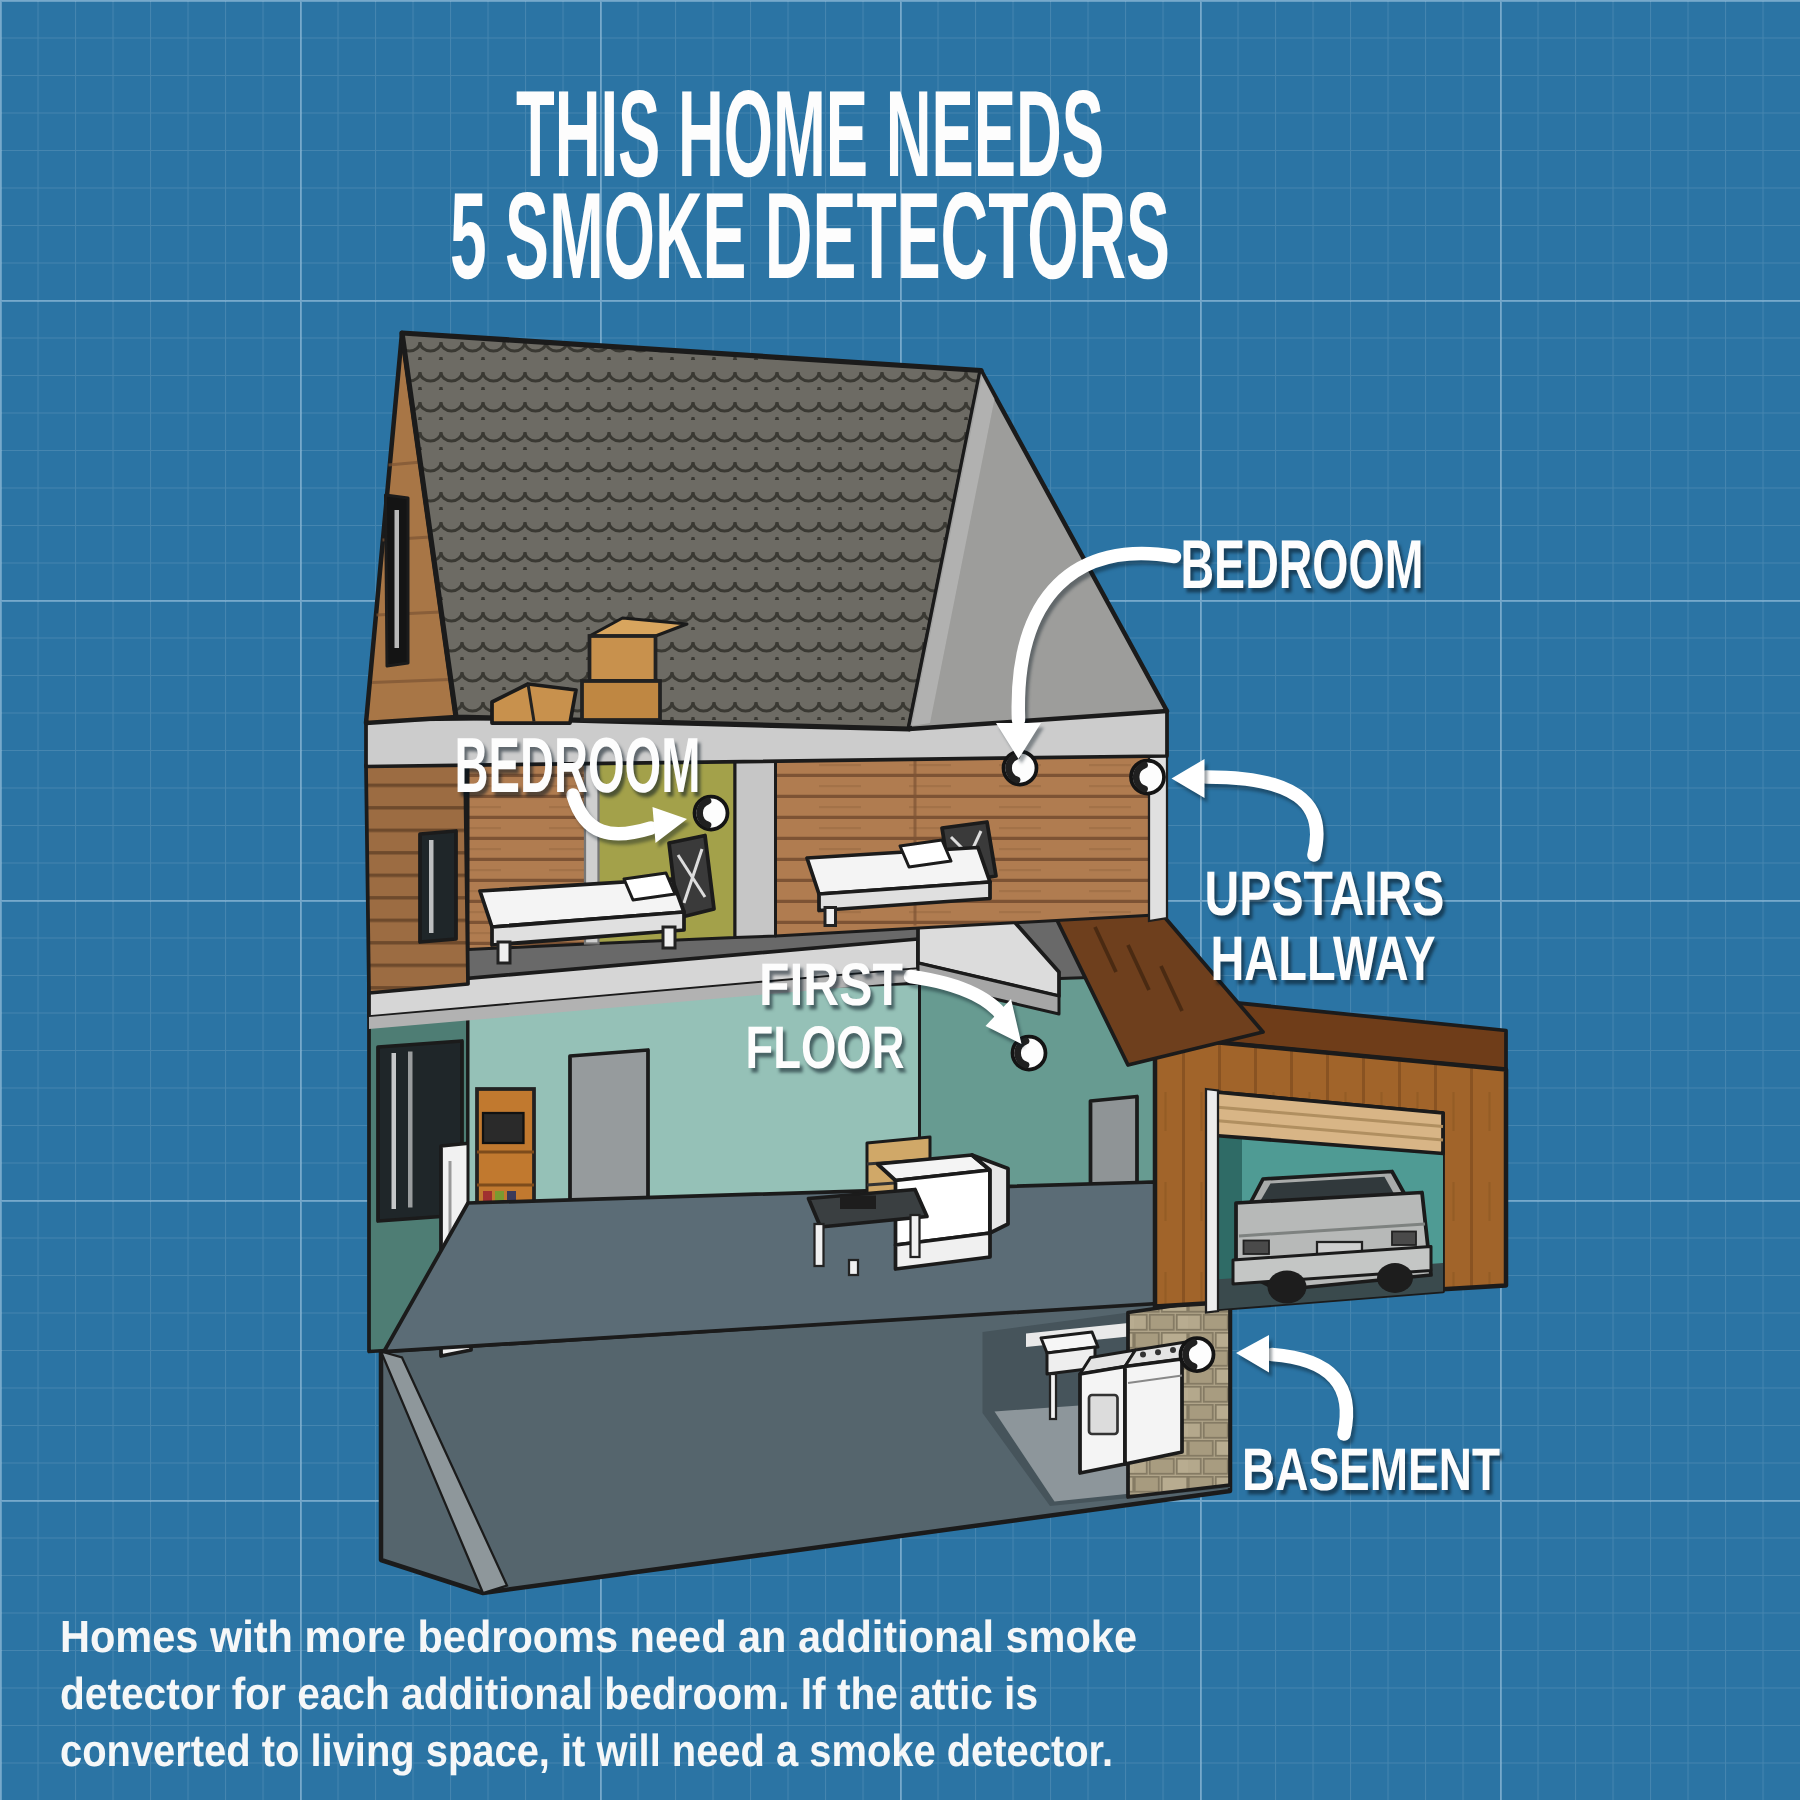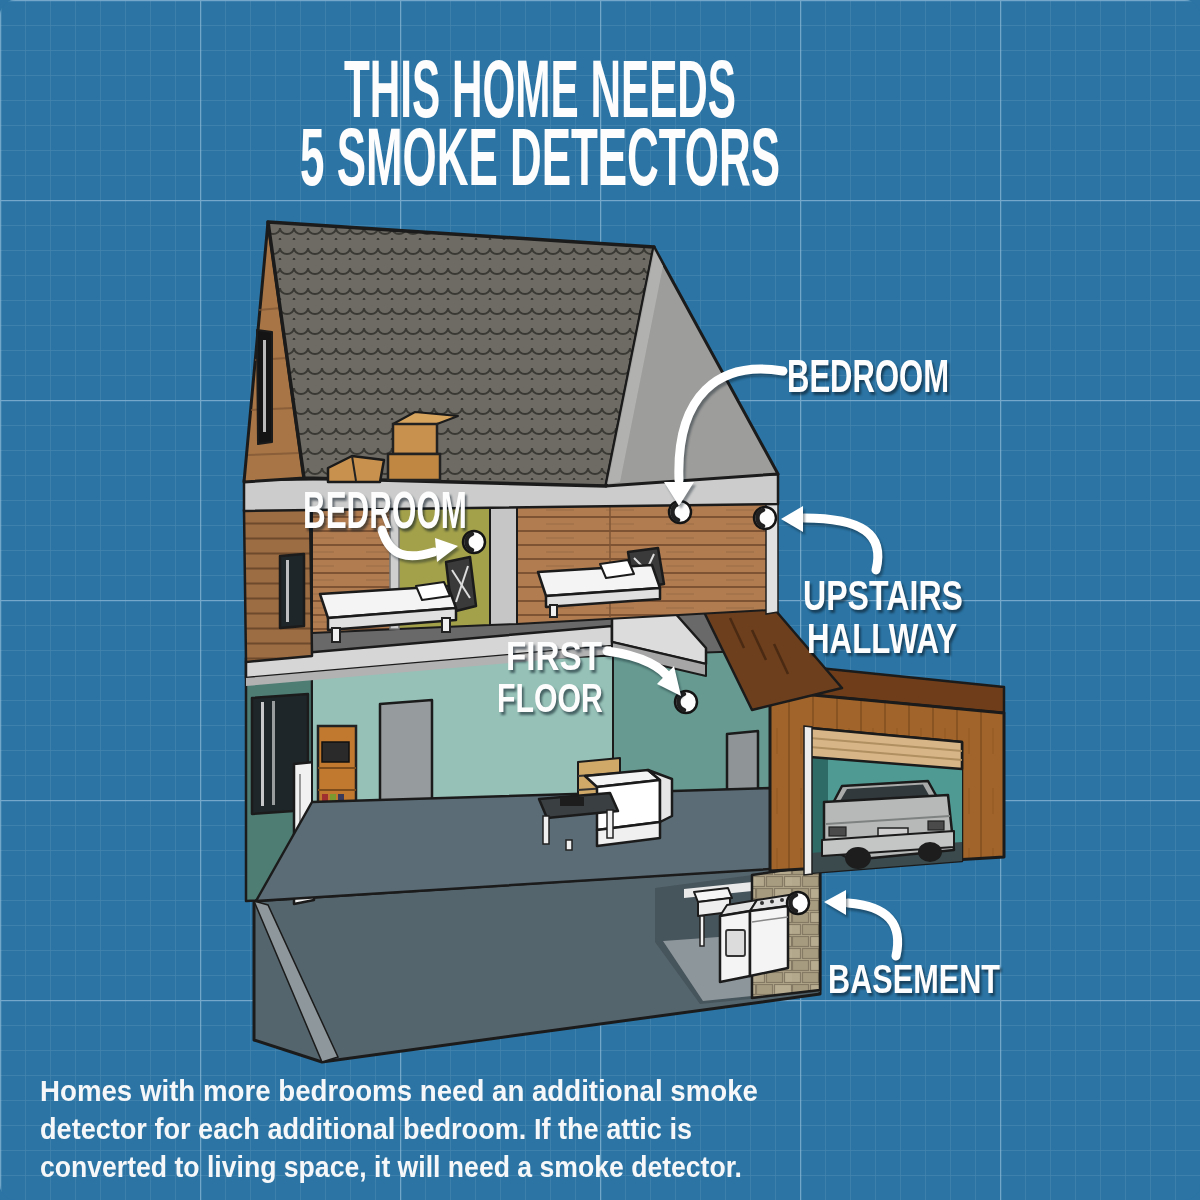--- a/index.html
+++ b/index.html
@@ -1,16 +1,16 @@
 <!DOCTYPE html>
 <html><head>
 <meta charset="utf-8">
 <style>
   html,body{margin:0;padding:0;background:#2b74a4;}
-  .stage{width:1200px;height:1200px;position:relative;overflow:hidden;border-radius:15px;}
+  .stage{width:1200px;height:1200px;position:relative;overflow:hidden;}
   svg{display:block;}
   text{font-family:"Liberation Sans","DejaVu Sans",sans-serif;}
   .ttl{font-weight:bold;fill:#fdfdfd;}
   .lbl{font-weight:bold;fill:#fdfdfd;filter:drop-shadow(2px 3px 1px rgba(8,22,32,.55));}
   .ftr{font-weight:bold;fill:#f5f7f8;}
   .arw{stroke:#ffffff;stroke-width:9;fill:none;stroke-linecap:round;filter:drop-shadow(2px 3px 1px rgba(8,22,32,.4));}
   .ah{fill:#ffffff;filter:drop-shadow(2px 3px 1px rgba(8,22,32,.4));}
   .o{stroke:#1b1b1b;stroke-linejoin:round;}
 </style>
 </head>

